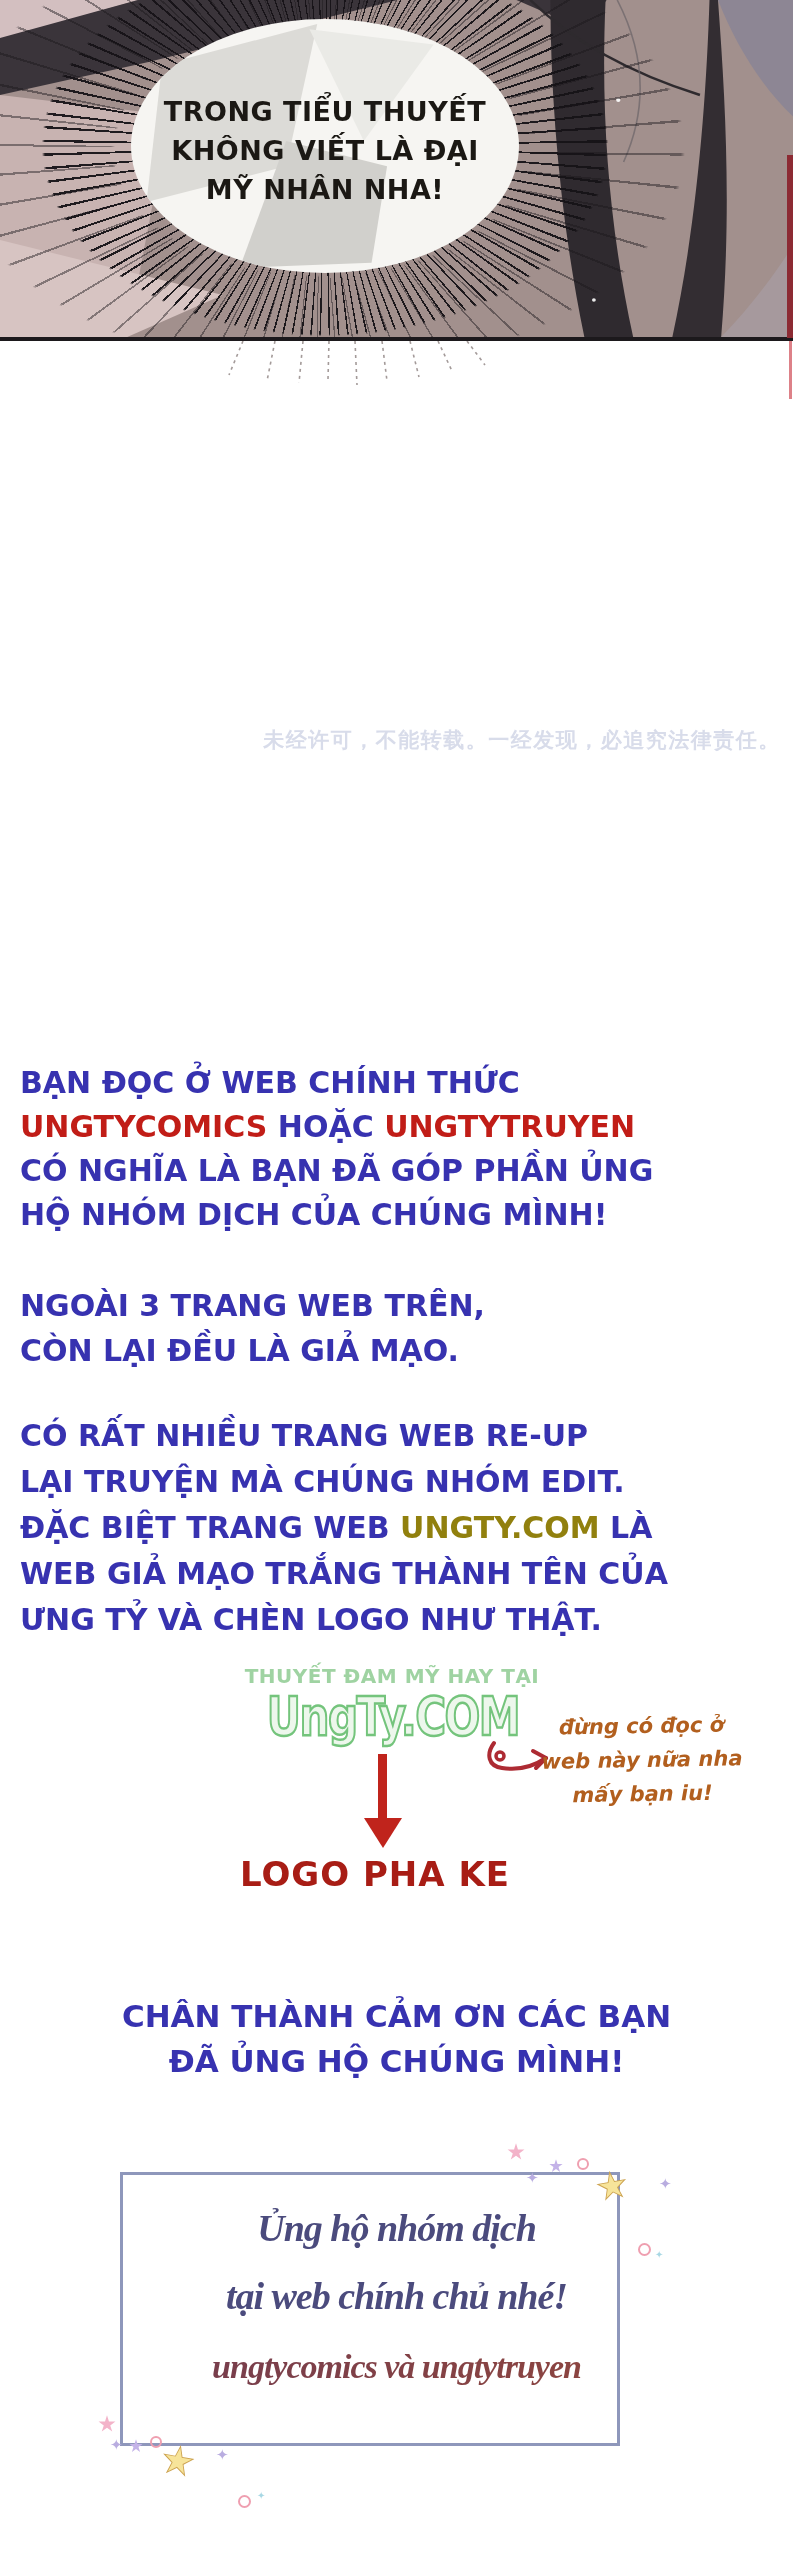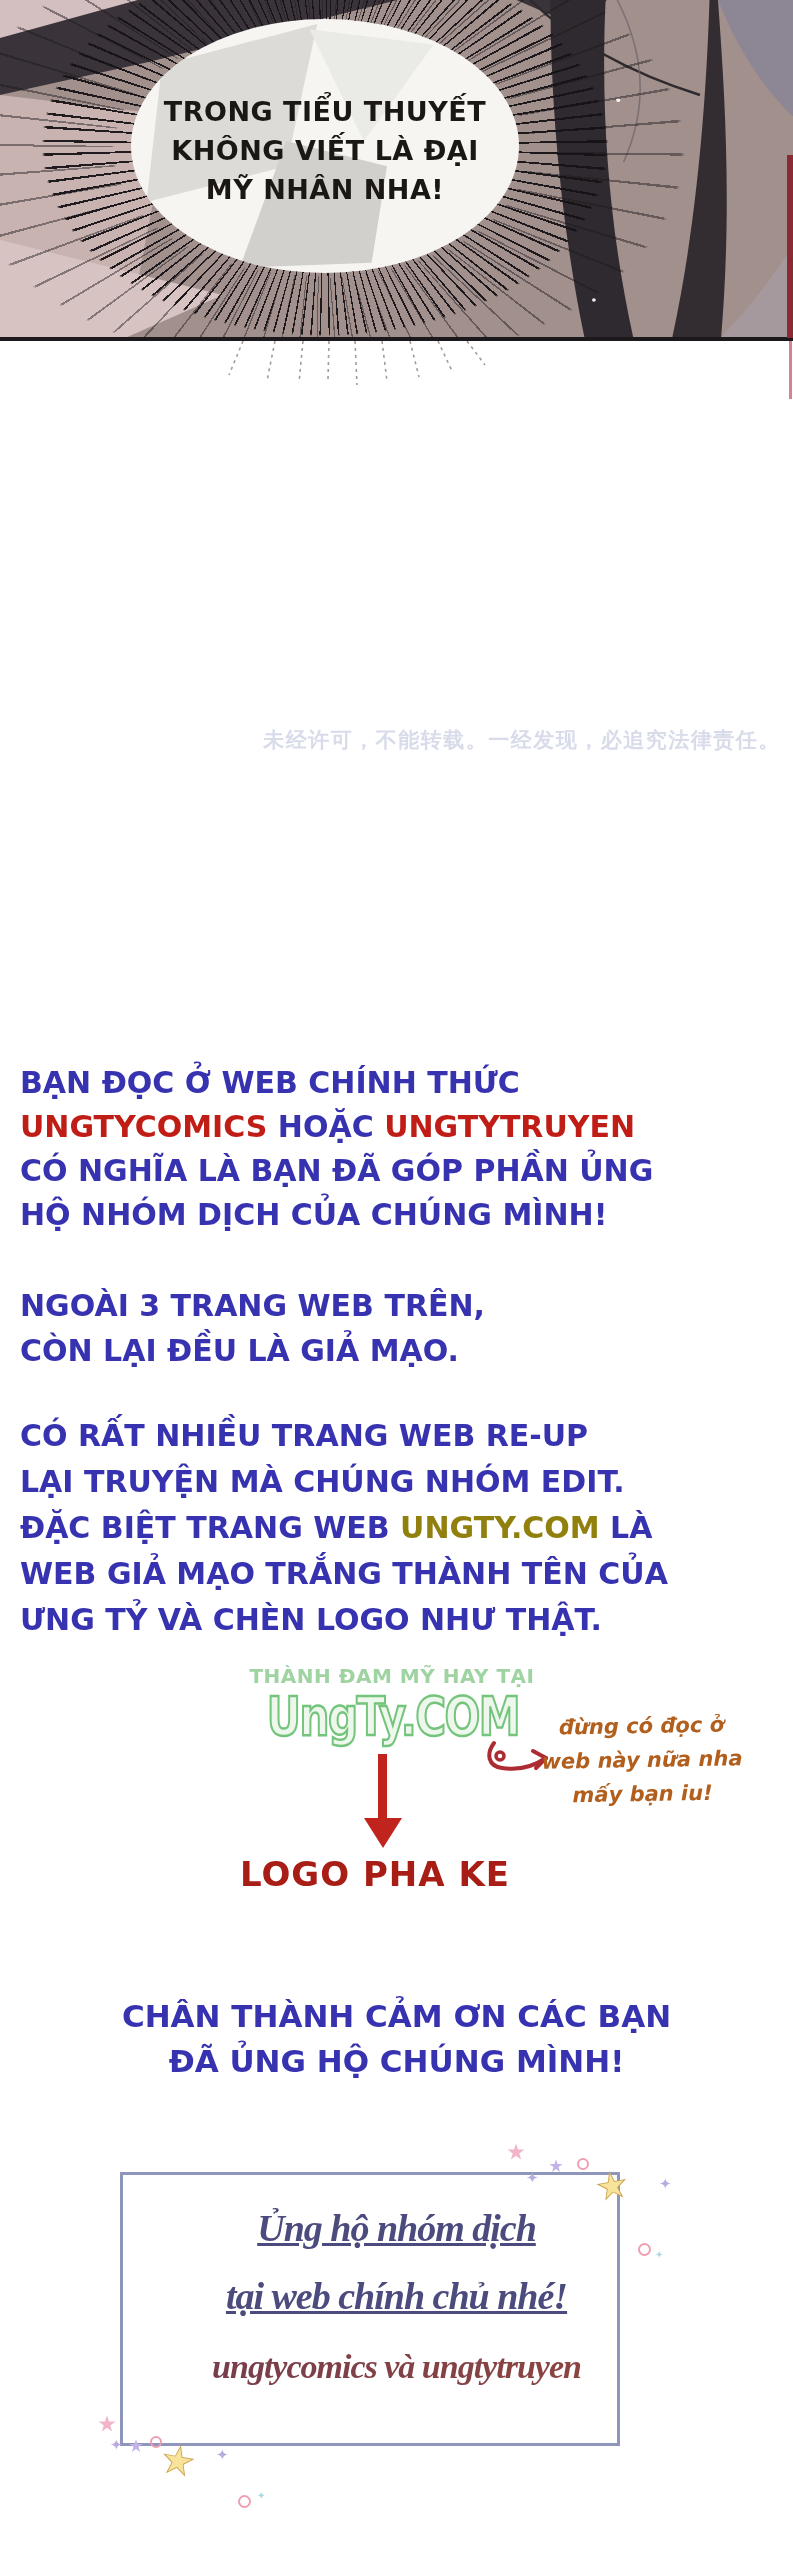--- a/index.html
+++ b/index.html
@@ -71,21 +71,21 @@
   
   .sbox{position:absolute;left:120px;top:2172px;width:500px;height:274px;box-sizing:border-box;
         background:#fff;}
   .sline{position:absolute;left:0;width:793px;text-align:center;font-family:"Liberation Serif","DejaVu Serif",serif;
          font-style:italic;font-weight:bold;white-space:nowrap;letter-spacing:-1px;}
   .s1{top:2206px;font-size:38px;}
   .s2{top:2274px;font-size:38px;}
   .s3{top:2348px;font-size:34px;
       background:linear-gradient(90deg,#6d3a52,#96483a);
       -webkit-background-clip:text;background-clip:text;color:transparent;}
-  .sline{transform:translateX(0);text-decoration:underline;} .s1,.s2,.s3{left:0;width:793px;}
+  .sline{transform:translateX(0);} .s1,.s2,.s3{left:0;width:793px;}
   .s1,.s2{color:var(--script_blue,#4b4b7d);}
 
   
   .star5{position:absolute;clip-path:polygon(50% 2%,61% 36%,97% 36%,68% 58%,79% 92%,50% 71%,21% 92%,32% 58%,3% 36%,39% 36%);}
   .star-in{position:absolute;inset:3px;clip-path:polygon(50% 2%,61% 36%,97% 36%,68% 58%,79% 92%,50% 71%,21% 92%,32% 58%,3% 36%,39% 36%);}
   .ring{position:absolute;border-radius:50%;background:transparent;}
   .sparkle{position:absolute;font-size:15px;line-height:1;}
   .sparkle.small{font-size:10px;}
 </style>
 </head>
@@ -159,21 +159,21 @@
   </div>
 
   <div class="para p3" style="color:var(--blue,#3732b0)">
     <div class="line">CÓ RẤT NHIỀU TRANG WEB RE-UP</div>
     <div class="line">LẠI TRUYỆN MÀ CHÚNG NHÓM EDIT.</div>
     <div class="line"><span>ĐẶC BIỆT TRANG WEB </span><span style="color:var(--olive,#91800e)">UNGTY.COM</span><span> LÀ</span></div>
     <div class="line">WEB GIẢ MẠO TRẮNG THÀNH TÊN CỦA</div>
     <div class="line">ƯNG TỶ VÀ CHÈN LOGO NHƯ THẬT.</div>
   </div>
 
-  <div class="tagline" style="color:var(--green_tagline,#9fd3a2)">THÀNH ĐAM MỸ HAY TẠI</div>
+  <div class="tagline" style="color:var(--green_tagline,#9fd3a2)">THUYẾT ĐAM MỸ HAY TẠI</div>
   <div class="fakelogo" style="-webkit-text-stroke:2.5px var(--green_logo_stroke,#74c47c)">UngTy.COM</div>
 
   <svg class="curl" width="74" height="36" viewBox="0 0 74 36">
     <path d="M10,3 C2,14 4,26 18,28 C36,31 50,26 62,18" fill="none" stroke="#ad2b33" stroke-width="4" stroke-linecap="round"></path>
     <circle cx="16" cy="16" r="4" fill="none" stroke="#ad2b33" stroke-width="3.5"></circle>
     <path d="M62,18 L49,11 M62,18 L52,28" fill="none" stroke="#ad2b33" stroke-width="4" stroke-linecap="round"></path>
   </svg>
 
   <div class="handnote" style="color:var(--hand_orange,#b25f1e)">
     <div>đừng có đọc ở</div>

